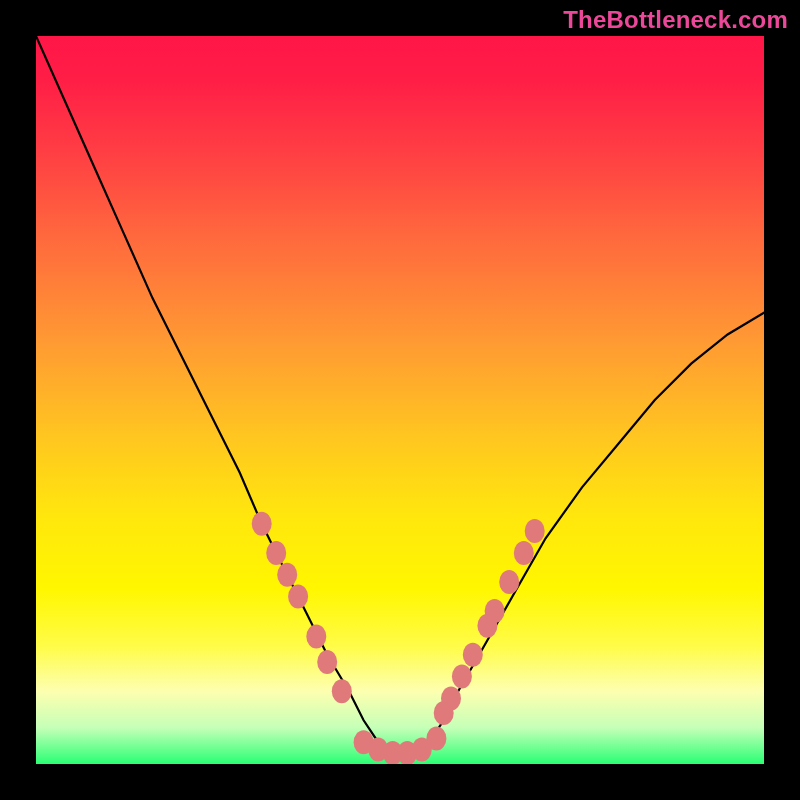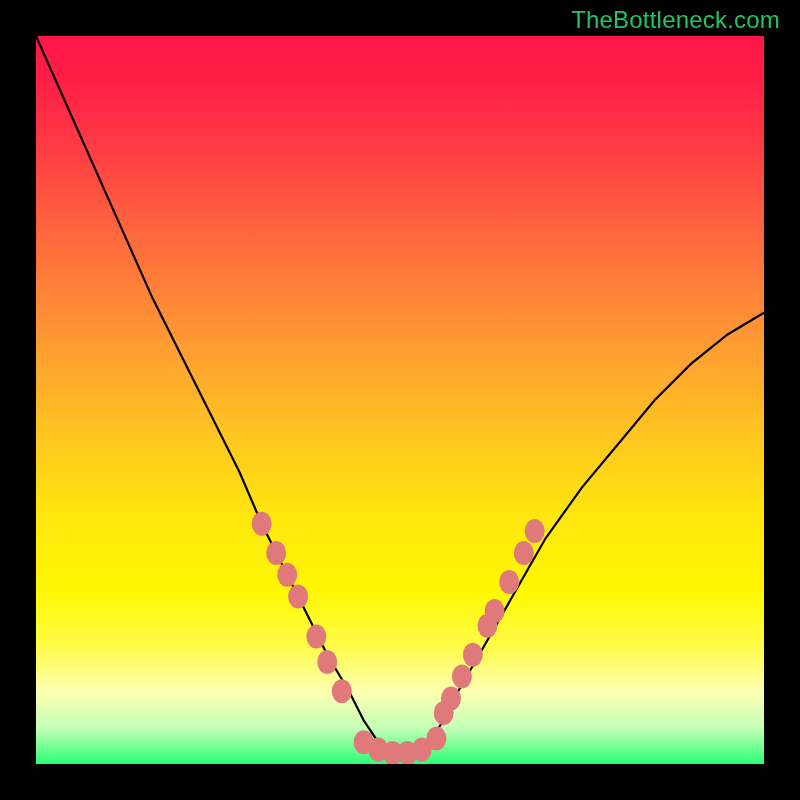--- a/index.html
+++ b/index.html
@@ -37,25 +37,25 @@
       #fff700 76%,
       #fffc4a 84%,
       #fdffb0 90%,
       #c6ffb8 95%,
       #2aff74 100%
     );
   }
   .watermark {
     position: absolute;
     top: 6px;
-    right: 20px;
-    color: #22c55e;
+    right: 12px;
+    color: #ec4899;
     font-size: 24px;
     letter-spacing: 0.2px;
-    font-weight: 400;
+    font-weight: 700;
   }
   svg.curve {
     position: absolute;
     left: 0;
     top: 0;
     width: 728px;
     height: 728px;
   }
 </style>
 </head>

